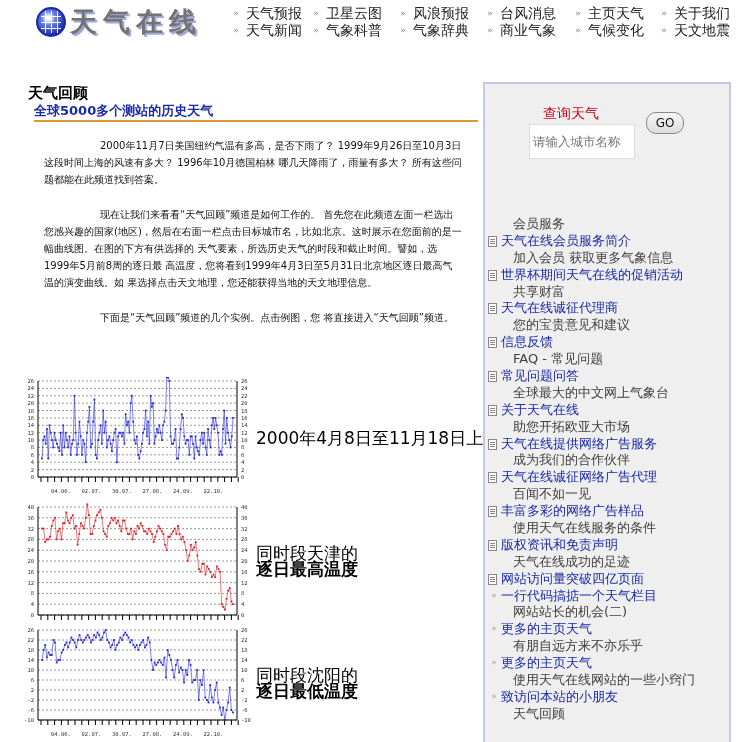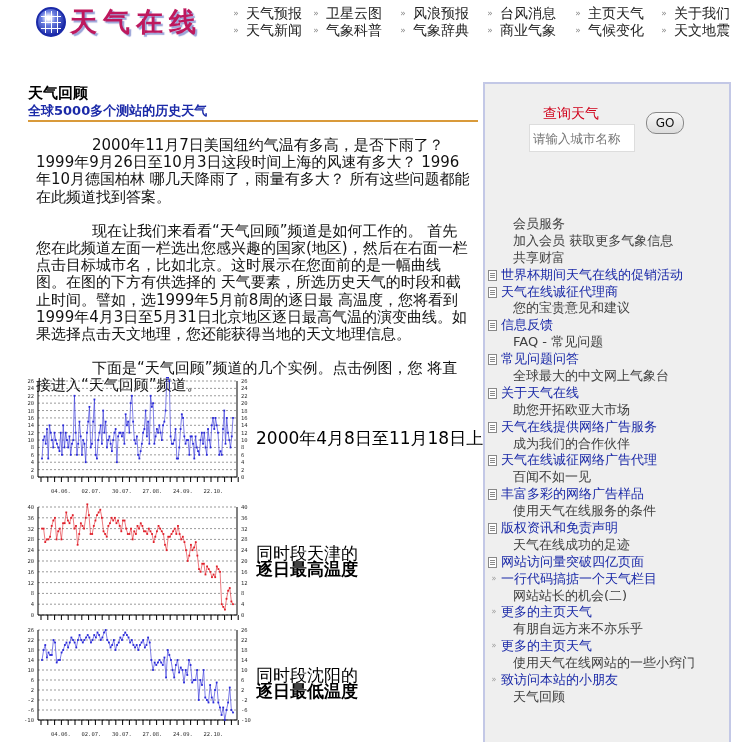--- a/index.html
+++ b/index.html
@@ -2,44 +2,44 @@
 <html><head>
 <meta charset="utf-8">
 <style>
   html,body{margin:0;padding:0;background:#fff;}
   body{width:737px;height:742px;overflow:hidden;position:relative;font-family:"DejaVu Sans","Liberation Sans",sans-serif;color:#000;}
   .header{position:absolute;left:0;top:0;width:737px;height:48px;}
   .logo{position:absolute;left:36px;top:4px;display:flex;align-items:center;}
   .globe{width:30px;height:30px;border-radius:50%;background:radial-gradient(circle at 40% 35%,#fff 0 8%,#6b7fe0 30%,#1b2aa8 75%);border:2px solid #1b2aa8;box-sizing:border-box;position:relative;overflow:hidden;}
   .globe:before{content:"";position:absolute;left:3px;right:3px;top:50%;height:1px;background:#fff;box-shadow:0 -6px 0 #fff,0 6px 0 #fff;}
   .globe:after{content:"";position:absolute;top:2px;bottom:2px;left:50%;width:1px;background:#fff;box-shadow:-6px 0 0 #fff,6px 0 0 #fff;}
-  .logo-text{margin-left:4px;font-family:"DejaVu Serif","Liberation Serif",serif;font-weight:bold;font-size:27px;letter-spacing:6px;color:#be185d;text-shadow:2px 2px 1px #9aa3d8;}
+  .logo-text{margin-left:4px;font-family:"DejaVu Serif","Liberation Serif",serif;font-weight:bold;font-size:27px;letter-spacing:6px;color:#737373;text-shadow:2px 2px 1px #9aa3d8;}
   .nav{position:absolute;left:226px;top:5px;}
   .nav-row{display:flex;height:17px;line-height:17px;font-size:14px;color:#222;}
   .nav-item{display:flex;align-items:center;white-space:nowrap;}
   .nav-item .chev{font-size:9px;color:#888;width:20px;text-align:center;}
   .nav-item .lbl{cursor:pointer;}
   .nav-row .nav-item:nth-child(1){width:80px}
   .nav-row .nav-item:nth-child(2){width:87px}
   .nav-row .nav-item:nth-child(3){width:87px}
   .nav-row .nav-item:nth-child(4){width:88px}
   .nav-row .nav-item:nth-child(5){width:86px}
   .main{position:absolute;left:28px;top:84px;width:450px;}
   .title{font-size:15px;font-weight:bold;line-height:18px;}
-  .subtitle{font-size:13px;font-weight:bold;color:#1b2aa8;line-height:17px;border-bottom:2px solid #d99a3a;padding-bottom:1px;}
-  .para{font-size:15px;line-height:17.2px;margin:8px;text-indent:56px;color:#111;}
+  .subtitle{font-size:13px;font-weight:bold;color:#1b2aa8;line-height:17px;border-bottom:2px solid #d99a3a;padding-bottom:1px;margin-left:6px;}
+  .para{font-size:10px;line-height:17.2px;margin:16px;text-indent:56px;color:#111;}
   .p1{margin-top:15px;}
   .p2{margin-top:17px;}
   .p3{margin-top:17px;}
   .chart{position:absolute;left:20px;width:235px;cursor:pointer;}
   .caption{position:absolute;font-size:17px;line-height:16px;color:#000;}
   .caption b{font-weight:bold;}
   .sidebar{position:absolute;left:483px;top:82px;width:248px;height:670px;background:#efefef;border-left:2px solid #c3c8e6;border-right:2px solid #c3c8e6;border-top:2px solid #c3c8e6;box-sizing:border-box;}
   .search-label{position:absolute;left:58px;top:21px;font-size:14px;color:#d0021b;}
-  .search-input{position:absolute;left:44px;top:40px;width:106px;height:28px;border:1px solid #ddd;background:#fff;font-size:12.5px;padding:0 3px;box-sizing:border-box;font-family:"DejaVu Sans",sans-serif;color:#222;}
+  .search-input{position:absolute;left:44px;top:40px;width:106px;height:35px;border:1px solid #ddd;background:#fff;font-size:12.5px;padding:0 3px;box-sizing:border-box;font-family:"DejaVu Sans",sans-serif;color:#222;}
   .go-btn{position:absolute;left:161px;top:28px;width:38px;height:22px;border:1px solid #888;border-radius:10px;background:linear-gradient(#f8f8f8,#dcdcdc);font-size:12px;color:#111;padding:0;font-family:"DejaVu Sans",sans-serif;}
   .links{position:absolute;left:2px;top:132px;width:240px;}
   .link-row{height:16.9px;line-height:16.9px;font-size:13px;white-space:nowrap;}
   .link-row.sub{padding-left:26px;color:#404040;}
   .link-row.lnk{color:#1b2aa8;cursor:pointer;display:flex;align-items:center;}
   .doc-icon{display:inline-block;width:9px;height:11px;border:1px solid #888;background:#fff;margin:0 4px 0 1px;box-sizing:border-box;position:relative;}
   .doc-icon:before{content:"";position:absolute;left:1px;right:1px;top:2px;height:1px;background:#888;box-shadow:0 2px 0 #888,0 4px 0 #888;}
   .chev-icon{display:inline-block;width:14px;font-size:8px;color:#999;text-align:center;}
 </style>
 </head>
@@ -741,26 +741,30 @@
 <div class="caption" style="left:256px;top:667px;text-align:right;">
   <div>同时段沈阳的</div><b>逐日最低温度</b>
 </div>
 
 <div class="sidebar">
   <div class="search-label">查询天气</div>
   <input class="search-input" type="text" placeholder="请输入城市名称" style="">
   <button class="go-btn">GO</button>
   <div class="links" id="links">
       <div class="link-row sub">会员服务</div>
+      <div class="link-row lnk">
+        <span class="doc-icon"></span>
+        <span>天气在线会员服务简介</span>
+      </div>
       <div class="link-row sub">加入会员 获取更多气象信息</div>
+      <div class="link-row lnk">
+        <span class="doc-icon"></span>
+        <span>世界杯期间天气在线的促销活动</span>
+      </div>
       <div class="link-row sub">共享财富</div>
-      <div class="link-row lnk">
-        <span class="doc-icon"></span>
-        <span>世界杯期间天气在线的促销活动</span>
-      </div>
       <div class="link-row lnk">
         <span class="doc-icon"></span>
         <span>天气在线诚征代理商</span>
       </div>
       <div class="link-row sub">您的宝贵意见和建议</div>
       <div class="link-row lnk">
         <span class="doc-icon"></span>
         <span>信息反馈</span>
       </div>
       <div class="link-row sub">FAQ - 常见问题</div>

